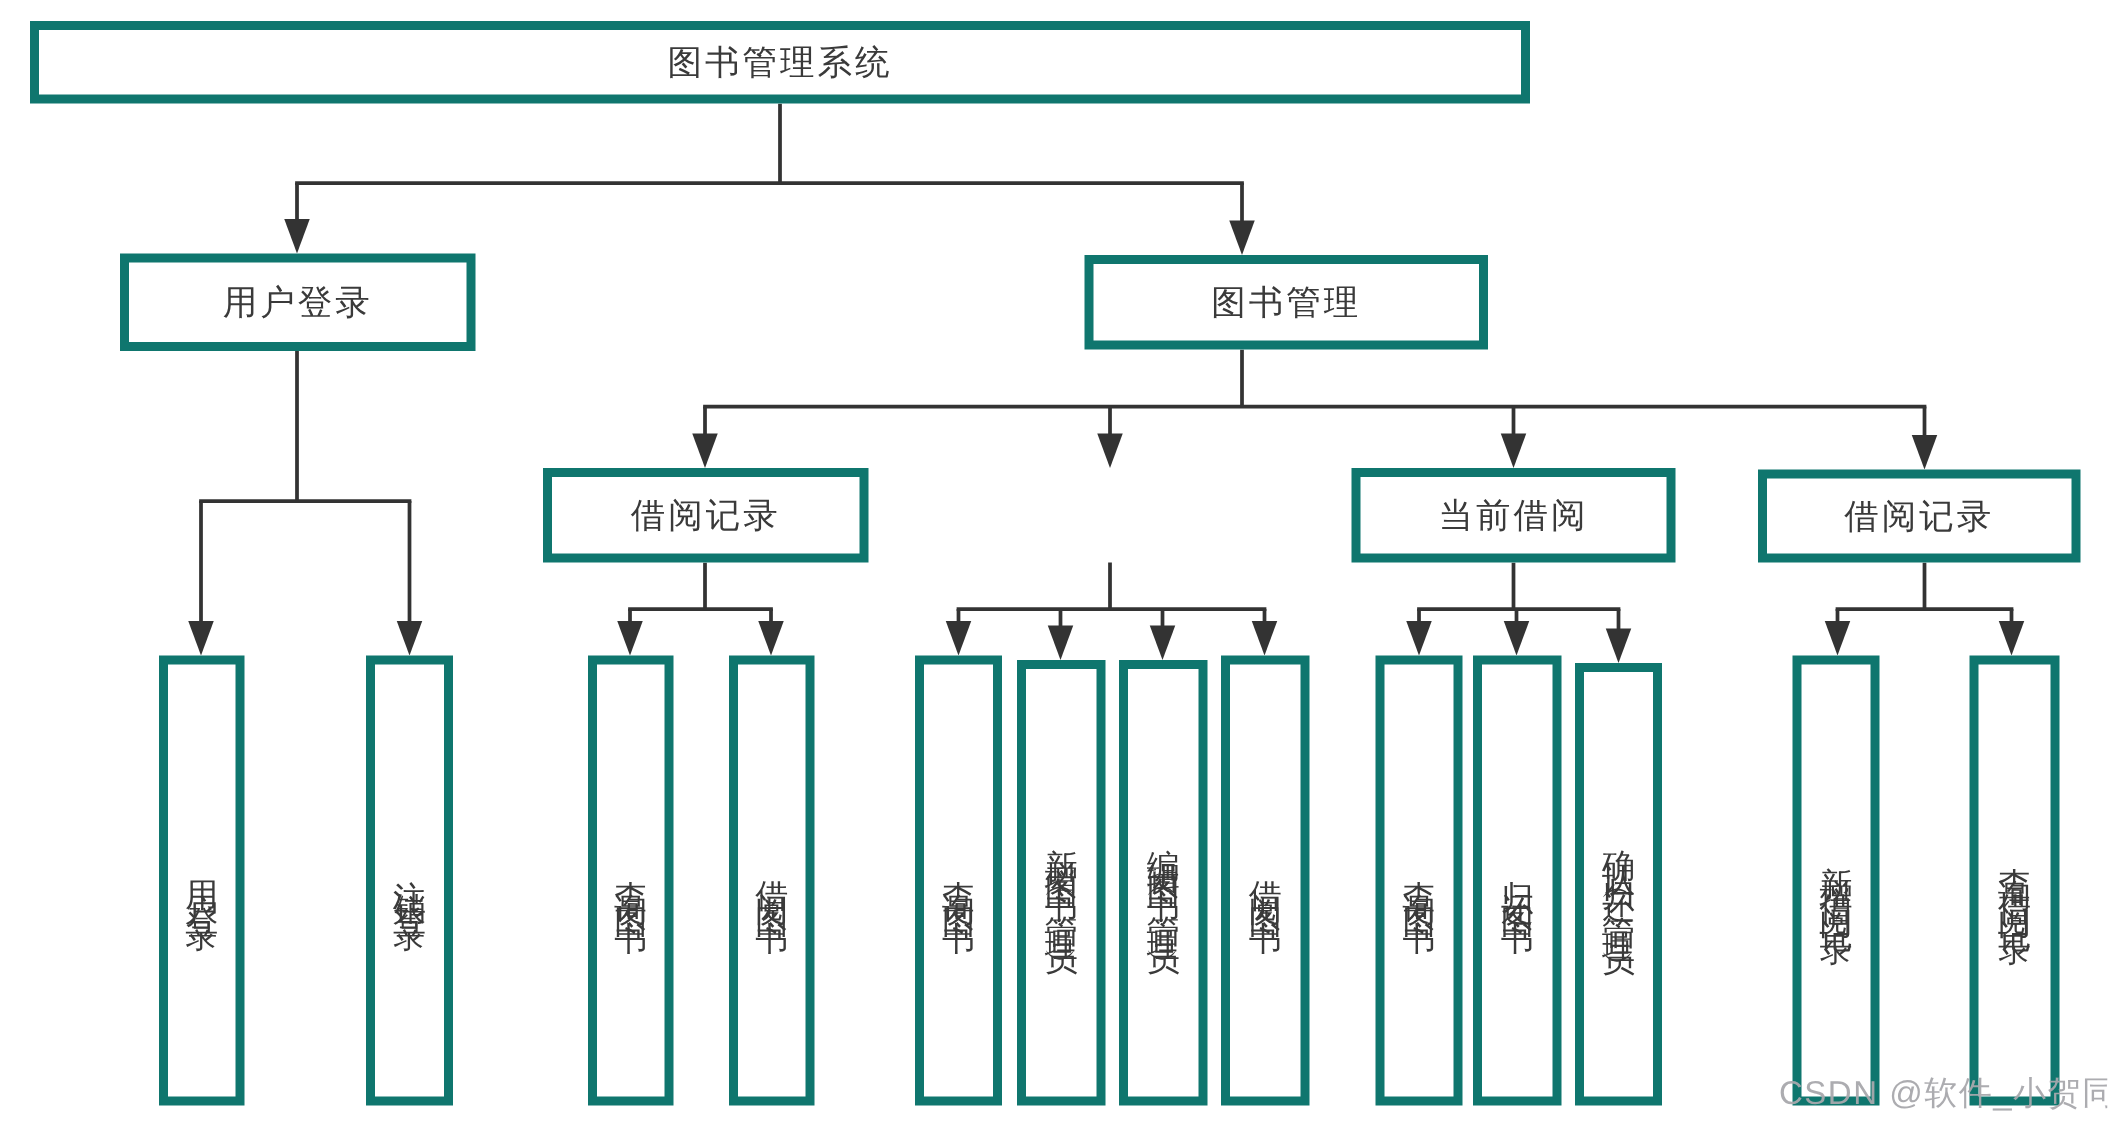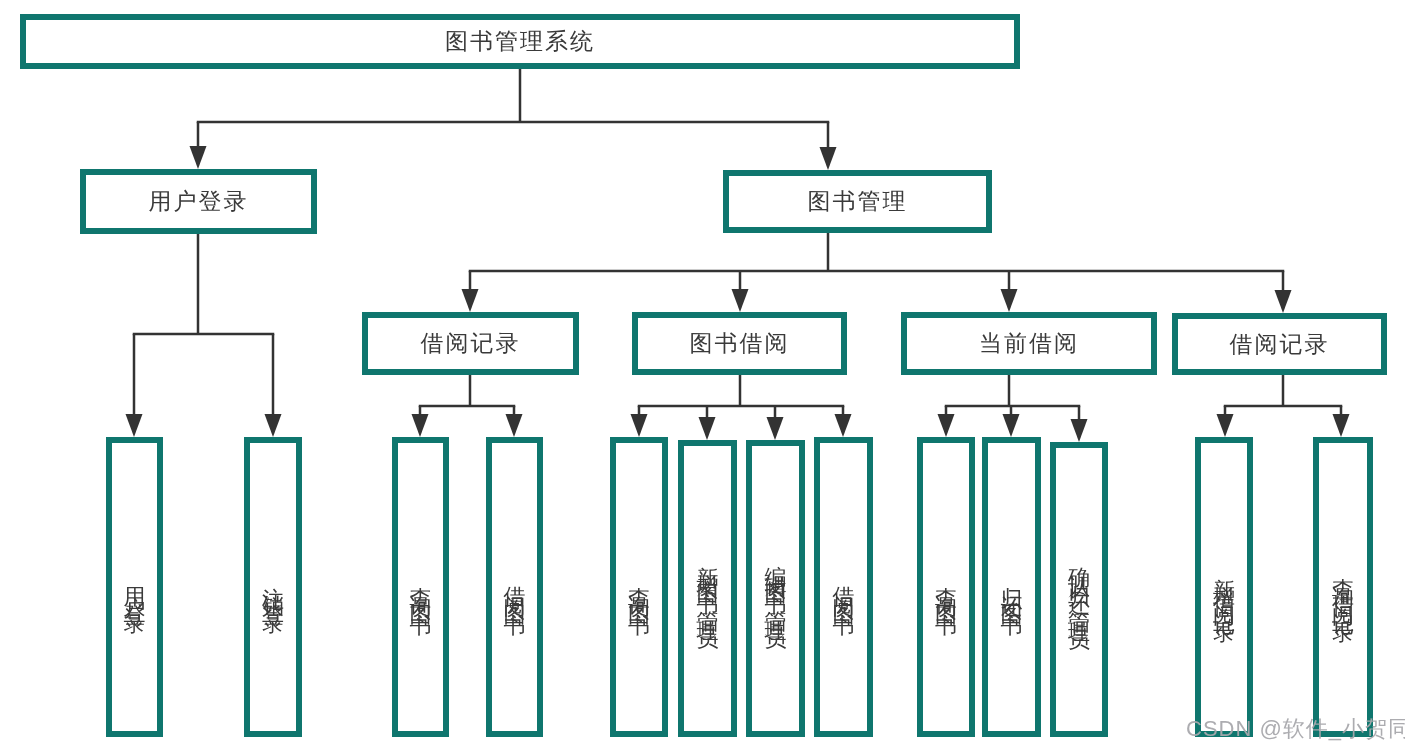--- a/index.html
+++ b/index.html
@@ -15,21 +15,21 @@
   .vnode span{
     writing-mode:vertical-rl;text-orientation:mixed;
     font-size:22px;letter-spacing:9px;line-height:1;color:#3a3a3a;
   }
   
   .n-root   {left:20px;  top:14px;  width:1000px;height:55px;}
   .n-login  {left:80px;  top:169px; width:237px; height:65px;}
   .n-mgmt   {left:711px; top:170px; width:269px; height:63px;margin-left:12px;}
   .n-newrec {left:362px; top:312px; width:217px; height:63px;}
   .n-borrow {left:632px; top:312px; width:215px; height:63px;}
-  .n-current{left:901px; top:312px; width:256px; height:63px;}
+  .n-current{left:901px; top:312px; width:216px; height:63px;}
   .n-records{left:1172px;top:313px; width:215px; height:62px;}
   
   .v1 {left:106px; top:437px;width:57px;height:300px;}
   .v2 {left:244px; top:437px;width:58px;height:300px;}
   .v3 {left:392px; top:437px;width:57px;height:300px;}
   .v4 {left:486px; top:437px;width:57px;height:300px;}
   .v5 {left:610px; top:437px;width:58px;height:300px;}
   .v6 {left:678px; top:440px;width:59px;height:297px;}
   .v7 {left:746px; top:440px;width:59px;height:297px;}
   .v8 {left:814px; top:437px;width:59px;height:300px;}
@@ -113,21 +113,20 @@
       <polygon points="1332.5,414 1349.5,414 1341,437"></polygon>
     </g>
   </svg>
 
   <div class="hnode n-root">图书管理系统</div>
 
   <div class="hnode n-login">用户登录</div>
   <div class="hnode n-mgmt">图书管理</div>
 
   <div class="hnode n-newrec">借阅记录</div>
-  <div class="hnode n-borrow">图书借阅</div>
   <div class="hnode n-current">当前借阅</div>
   <div class="hnode n-records">借阅记录</div>
 
   <div class="vnode v1">
       <span>用户登录</span>
     </div>
   <div class="vnode v2">
       <span>注销登录</span>
     </div>
 

